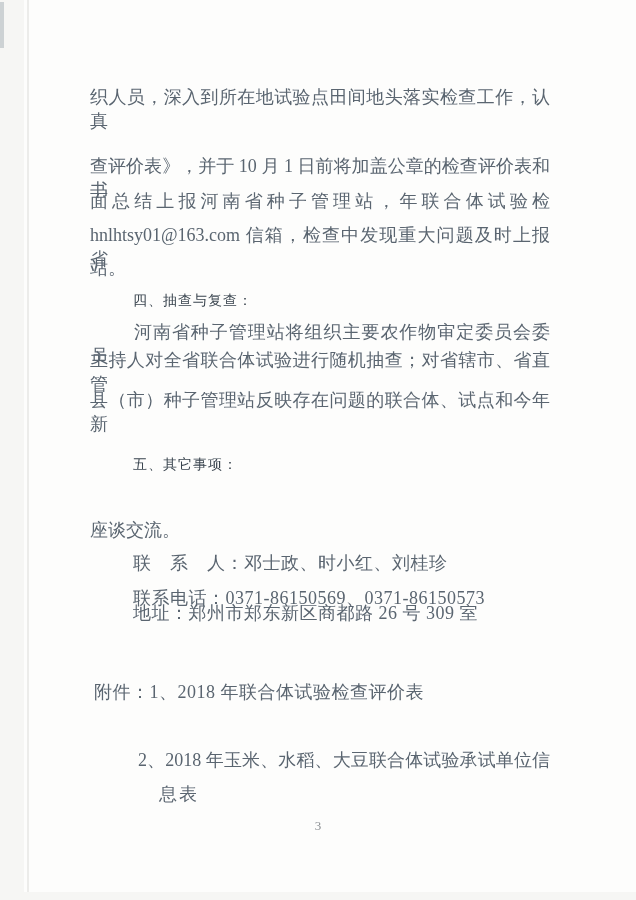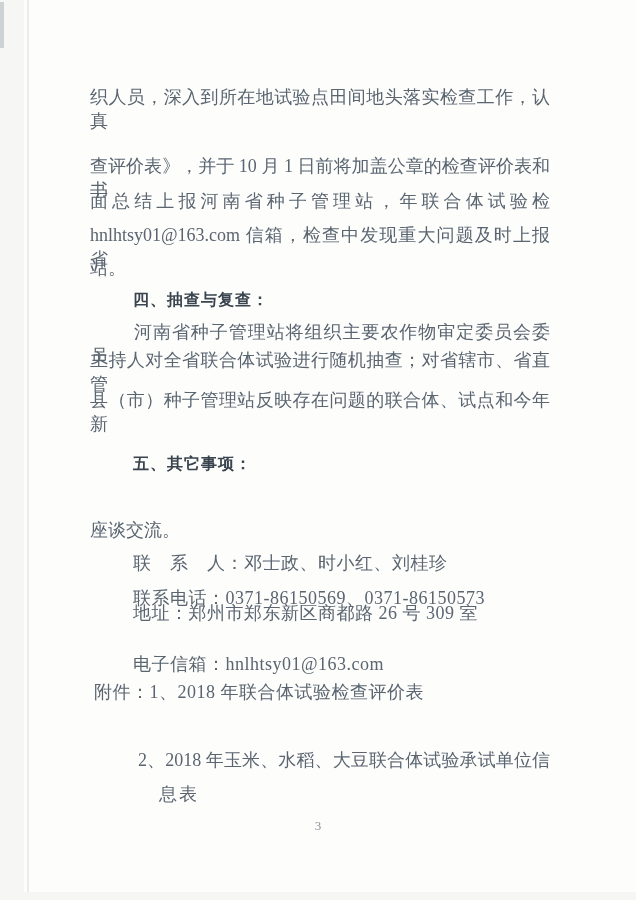--- a/index.html
+++ b/index.html
@@ -54,22 +54,22 @@
     width: 460px;
     white-space: normal;
     text-align: justify;
     text-align-last: justify;
   }
   .ind { text-indent: 44px; }
   .short { left: 90px; }
   .heading {
     left: 133px;
     font-family: "Liberation Sans", sans-serif;
-    font-weight: bold;
-    font-size: 16px;
+    font-weight: normal;
+    font-size: 14px;
     color: #39444e;
     letter-spacing: 1px;
   }
   .contact { left: 133px; letter-spacing: 0.5px; }
   .attach { left: 94px; letter-spacing: 0.5px; }
   .attach-item {
     left: 138px;
     width: 412px;
     white-space: normal;
     text-align: justify;
@@ -104,21 +104,20 @@
   <div class="line j ind" style="top:320px">河南省种子管理站将组织主要农作物审定委员会委员、</div>
   <div class="line j" style="top:348px">主持人对全省联合体试验进行随机抽查；对省辖市、省直管</div>
   <div class="line j" style="top:388px">县（市）种子管理站反映存在问题的联合体、试点和今年新</div>
 
   <div class="line heading" style="top:452px">五、其它事项：</div>
   <div class="line short" style="top:518px">座谈交流。</div>
 
   <div class="line contact" style="top:551px">联　系　人：邓士政、时小红、刘桂珍</div>
   <div class="line contact" style="top:586px">联系电话：0371-86150569、0371-86150573</div>
   <div class="line contact" style="top:601px">地址：郑州市郑东新区商都路 26 号 309 室</div>
-  <div class="line contact" style="top:652px">电子信箱：hnlhtsy01@163.com</div>
 
   <div class="line attach" style="top:680px">附件：1、2018 年联合体试验检查评价表</div>
   <div class="line attach-item" style="top:748px">2、2018 年玉米、水稻、大豆联合体试验承试单位信</div>
   <div class="line attach-wrap" style="top:782px">息表</div>
 
   <div class="line pagenum" style="top:814px">3</div>
 
 </div>
 
 </body></html>

